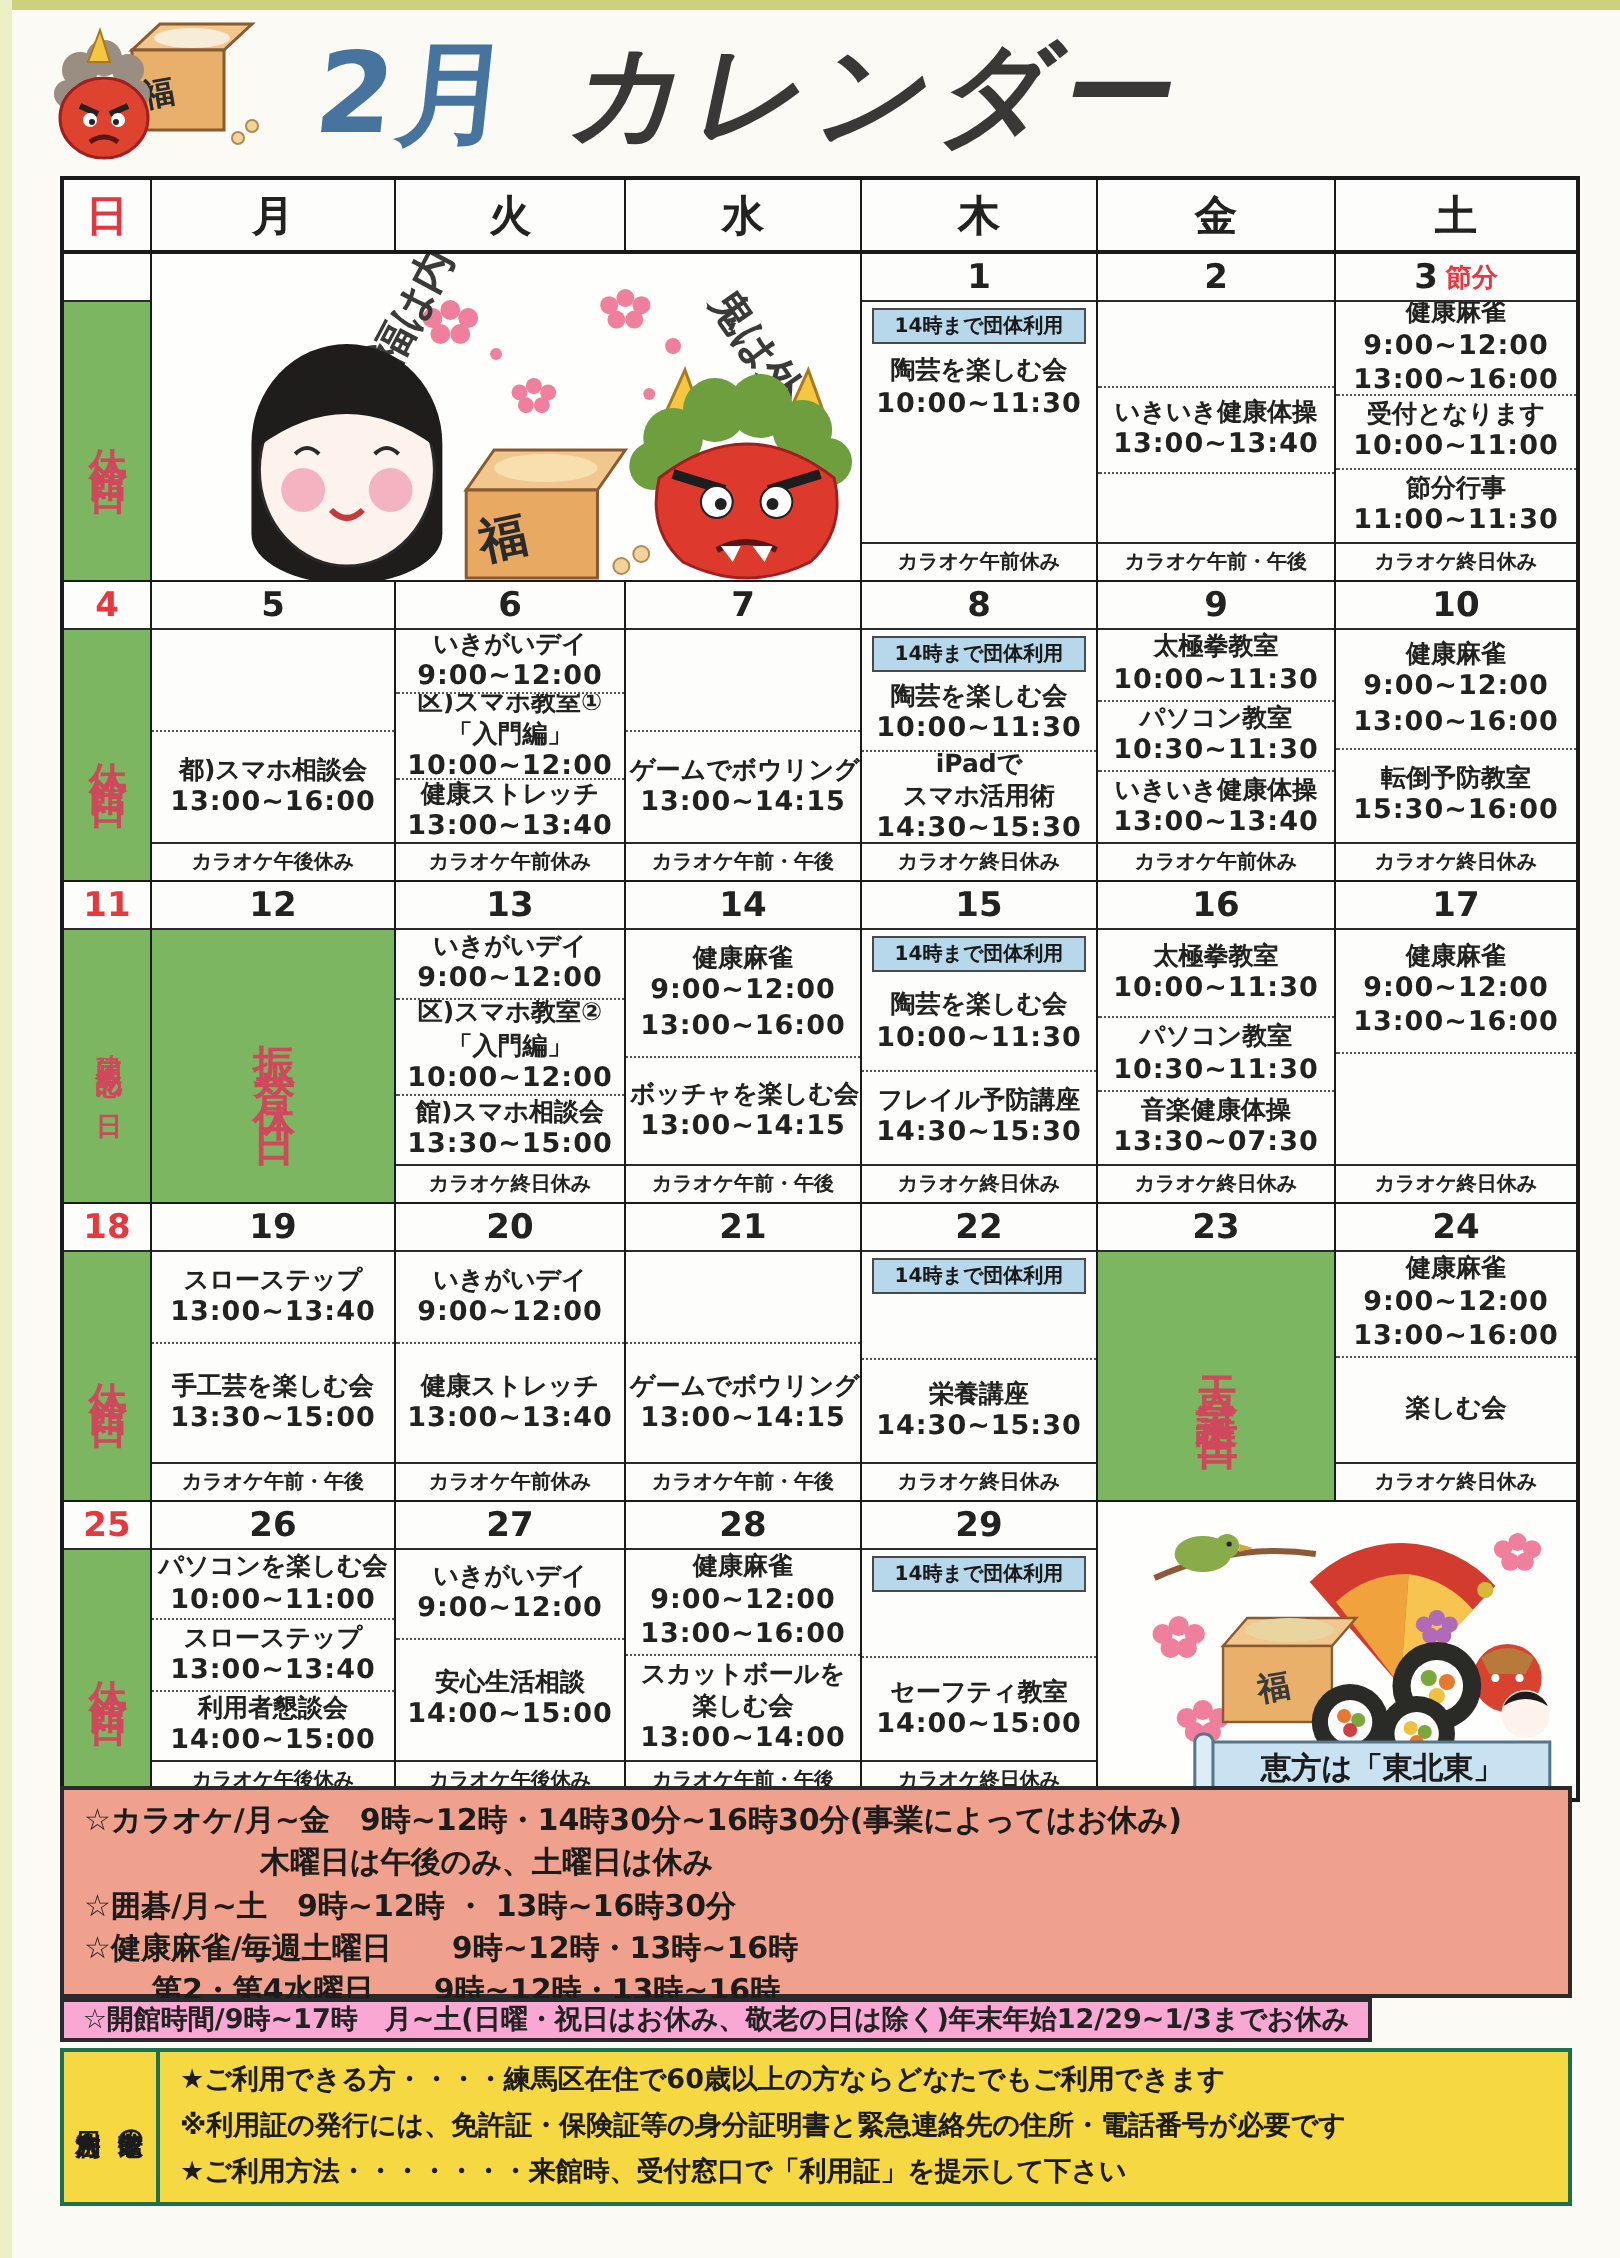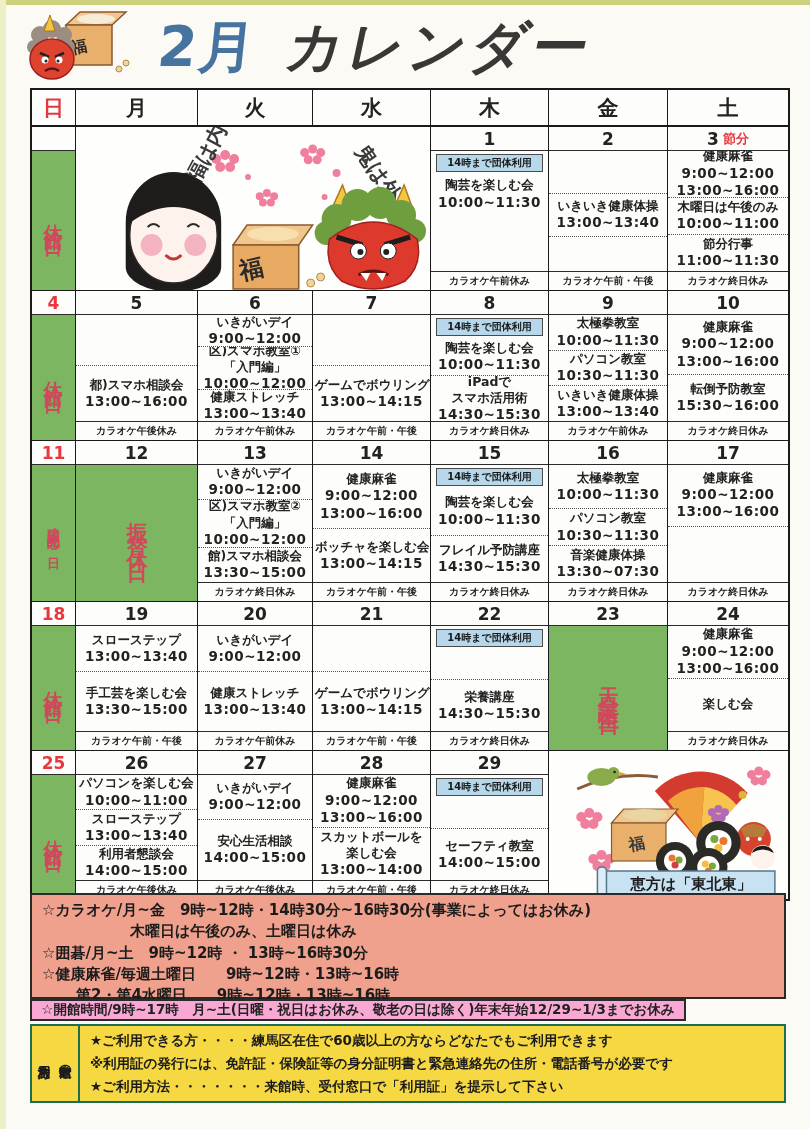--- a/index.html
+++ b/index.html
@@ -220,21 +220,21 @@
             <span class="date-num">3</span>
             <span class="date-tag">節分</span>
           </div>
           <div class="content">
             <div class="block" style="flex: 1.3 1 0px;">
               <div class="text-line">健康麻雀</div>
               <div class="time-line">9:00~12:00</div>
               <div class="time-line">13:00~16:00</div>
             </div>
             <div class="block divider" style="flex: 1 1 0px;">
-              <div class="text-line">木曜日は午後のみ</div>
+              <div class="text-line">受付となります</div>
               <div class="time-line">10:00~11:00</div>
             </div>
             <div class="block divider" style="flex: 1 1 0px;">
               <div class="text-line">節分行事</div>
               <div class="time-line">11:00~11:30</div>
             </div>
           </div>
           <div class="karaoke">カラオケ終日休み</div>
         </div>
       </div>

